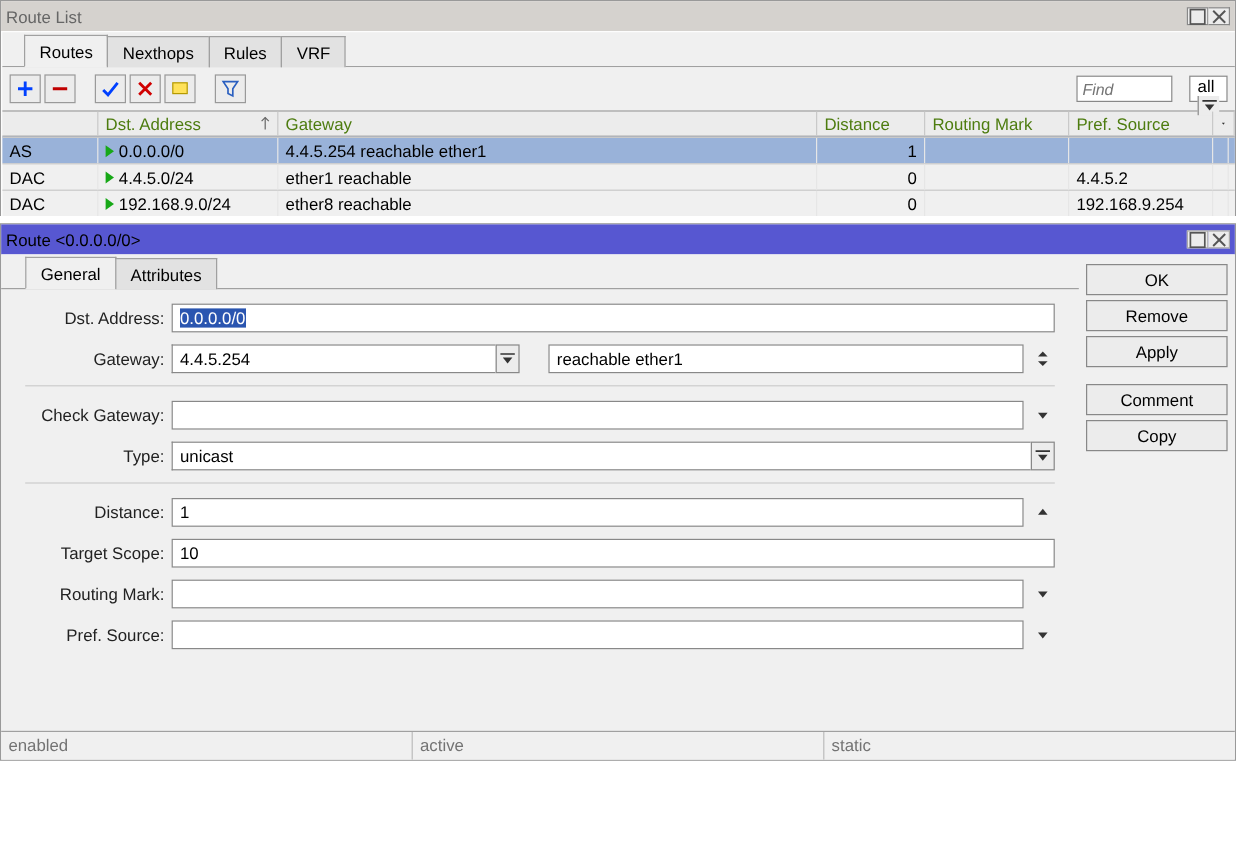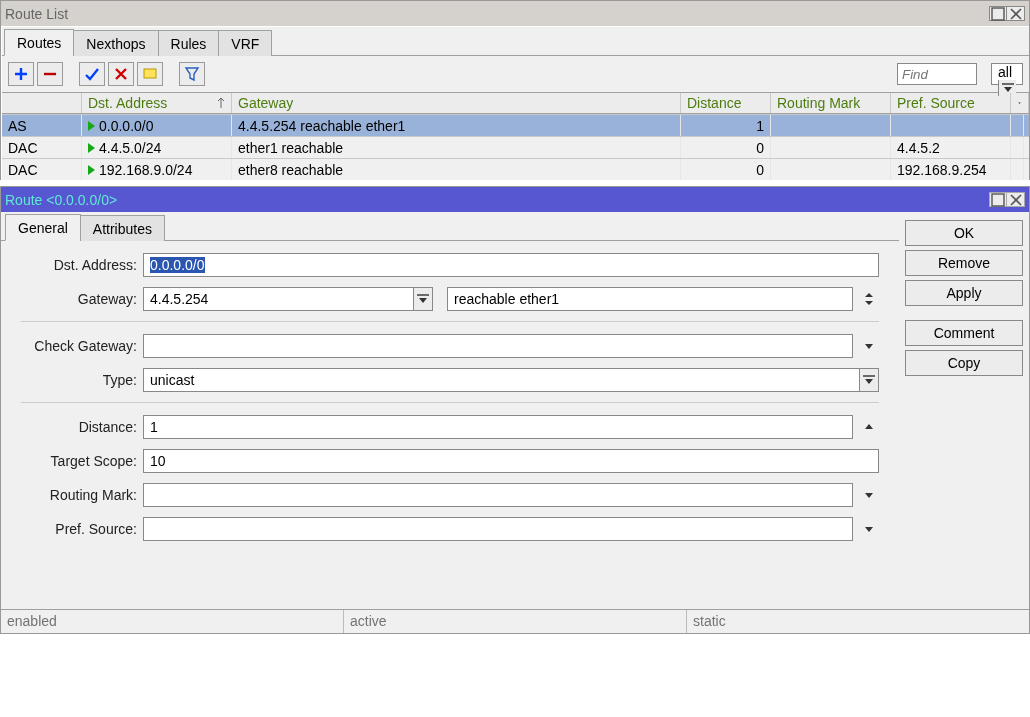--- a/index.html
+++ b/index.html
@@ -21,21 +21,21 @@
   .titlebar {
     display: flex; align-items: center;
     height: 25px;
     padding: 0 4px;
     font-size: 14px;
     color: #666;
   }
   .titlebar.inactive { background: #d5d2ce; }
   .titlebar.active {
     background: #5757d1;
-    color: #5eead4;
+    color: #000000;
     justify-content: center;
   }
   .titlebar .title { flex: 1; }
   .titlebar .win-btn {
     width: 18px; height: 15px;
     border: 1px solid #888;
     background: #ececec;
     display: flex; align-items: center; justify-content: center;
     margin-left: 0;
     font-size: 11px;
@@ -59,20 +59,21 @@
   .tab {
     padding: 5px 12px 4px 12px;
     border: 1px solid #a0a0a0;
     border-bottom: none;
     background: #e2e2e2;
     margin-right: 0;
     position: relative;
     top: 1px;
     font-size: 14px;
     cursor: pointer;
+    margin-left: 16px;
   }
   .tab.active {
     background: #f0f0f0;
     border-bottom: 1px solid #f0f0f0;
     top: 1px;
   }
   .tab + .tab { margin-left: -1px; }
 
   
   .toolbar {
@@ -199,21 +200,21 @@
   .textfield.sel span { background: #2a55b0; color: #fff; }
   .side-btn {
     width: 20px; height: 24px;
     display: flex; align-items: center; justify-content: center;
     font-size: 12px;
     color: #222;
     cursor: pointer;
     background: #f0f0f0;
   }
   .side-btn.bordered { border: 1px solid #888; background: #ececec; }
-  .split-input { display: flex; flex: 1; gap: 14px; height: 24px; }
+  .split-input { display: flex; flex: 1; gap: 24px; height: 24px; }
   .split-input .left { flex: 0 0 290px; display: flex; }
   .split-input .left .textfield { border-right: none; }
   .split-input .left .drop {
     width: 20px; border: 1px solid #888; background: #ececec;
     display: flex; align-items: center; justify-content: center;
     cursor: pointer;
   }
   .split-input .right { flex: 1; display: flex; }
   .split-input .right .textfield { flex: 1; }
 

